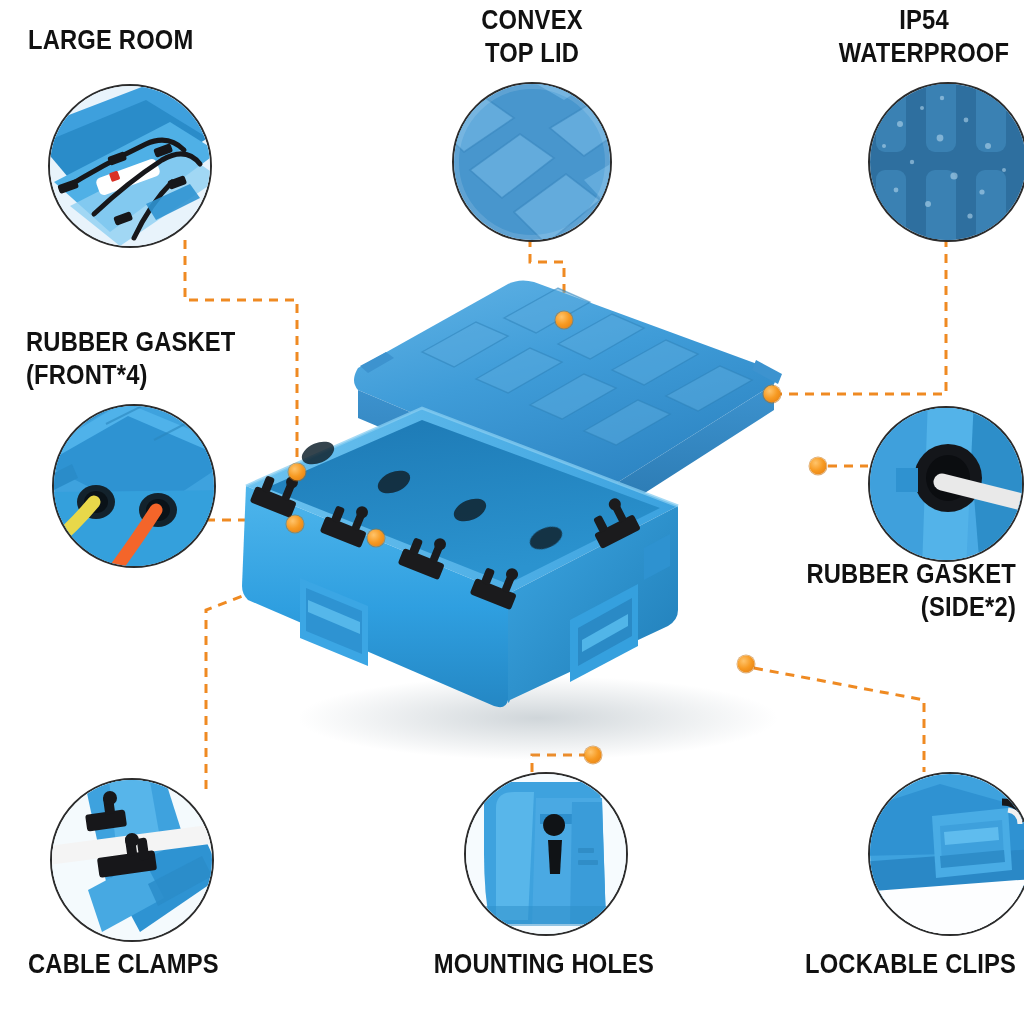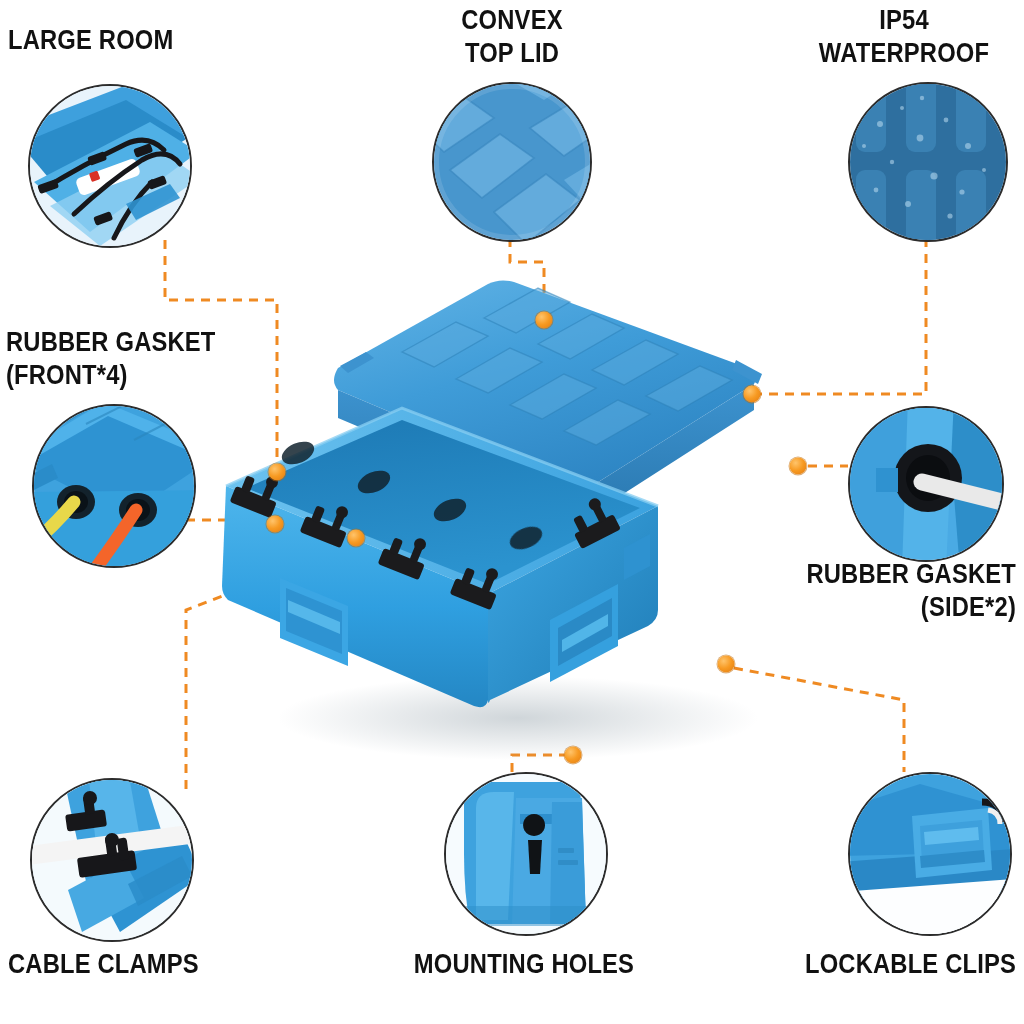--- a/index.html
+++ b/index.html
@@ -1,18 +1,18 @@
 <!DOCTYPE html>
 <html><head>
 <meta charset="utf-8">
 <style>
   html,body{margin:0;padding:0;}
   body{width:1024px;height:1024px;background:#fff;position:relative;overflow:hidden;
        font-family:"Liberation Sans","DejaVu Sans",sans-serif;}
-  .stage{position:absolute;inset:0;}
+  .stage{position:absolute;inset:0;margin-left:20px;}
 
   
   .label{position:absolute;font-weight:700;color:#111;
          font-size:27px;line-height:1.22;letter-spacing:.2px;
          transform:scaleX(.88);white-space:pre-line;}
   .label.c{text-align:center;}
   .label.l{text-align:left;transform-origin:left center;}
   .label.r{text-align:right;transform-origin:right center;}
 
   

